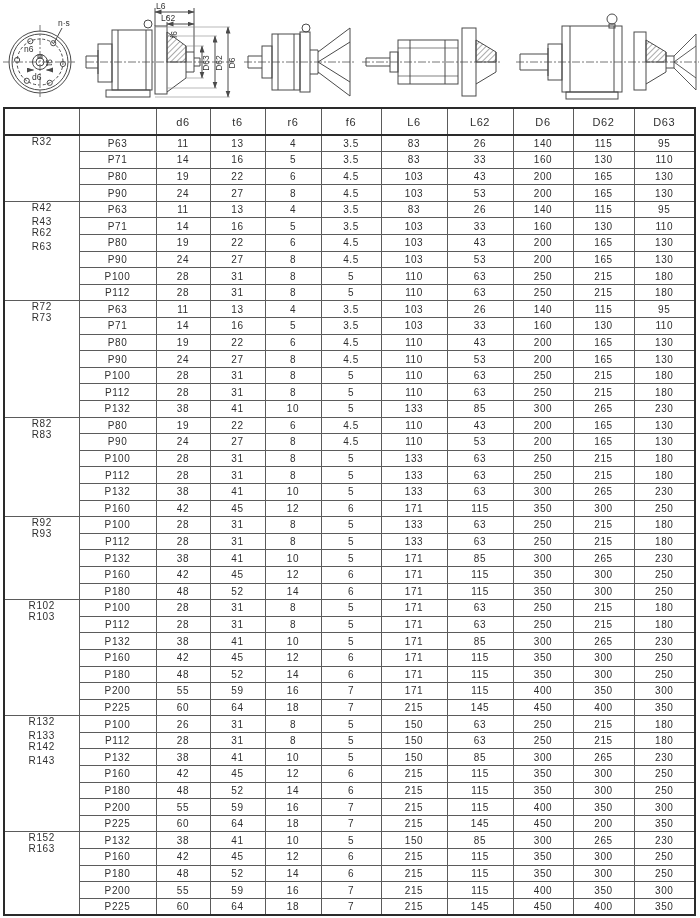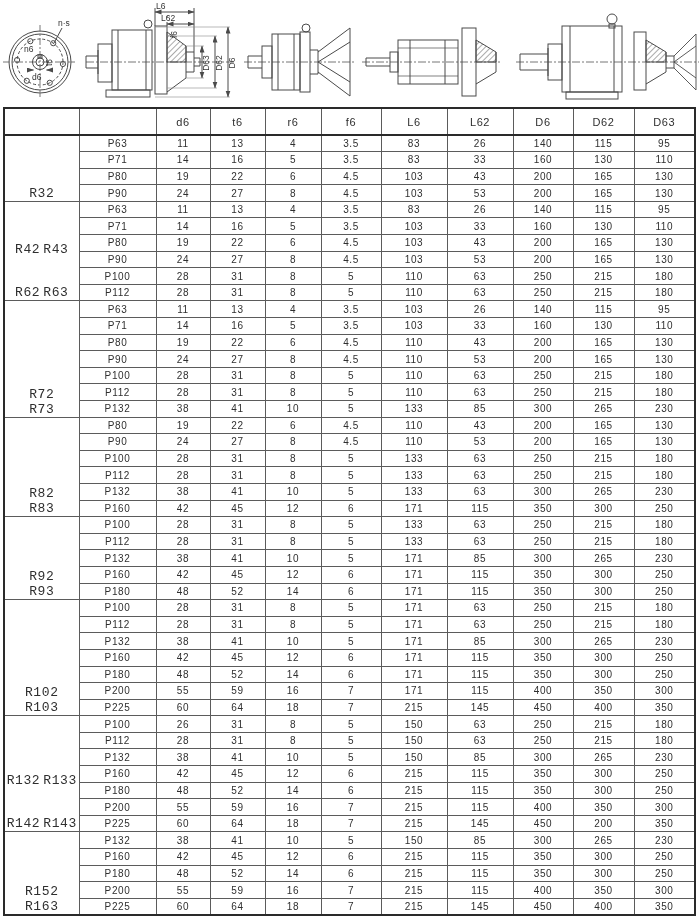--- a/index.html
+++ b/index.html
@@ -22,23 +22,23 @@
     font-size:10px; font-weight:normal; color:#2f2f2f;
     letter-spacing:0.6px; overflow:hidden; white-space:nowrap;
   }
   .dim-table thead tr { height:27px; }
   .dim-table thead th { font-size:11px; border-bottom:2px solid #2a2a2a; background:#fff; }
   .dim-table tbody tr { height:16.6px; }
   .dim-table tbody tr.group-start td { border-top:1.6px solid #2a2a2a; }
   td.group-cell { position:relative; }
   .group-labels {
     position:absolute; inset:0; display:flex; flex-direction:column;
-    justify-content:flex-end; align-items:center; font-size:13px;font-family:Liberation Mono, monospace;
+    justify-content:flex-start; align-items:center; font-size:10px;
   }
-  .group-labels .pair { display:flex; flex-direction:row; align-items:center; gap:3px;margin-top:28px; }
+  .group-labels .pair { display:flex; flex-direction:column; align-items:center; gap:3px; }
 </style>
 </head>
 <body>
 
 <div class="drawings-strip">
   <svg width="700" height="107" viewBox="0 0 700 107">
     <defs>
       <marker id="ar" markerWidth="8" markerHeight="6" refX="6.5" refY="2.5" orient="auto-start-reverse">
         <path d="M0,0L7,2.5L0,5z" fill="#4a4a4a"></path>
       </marker>

